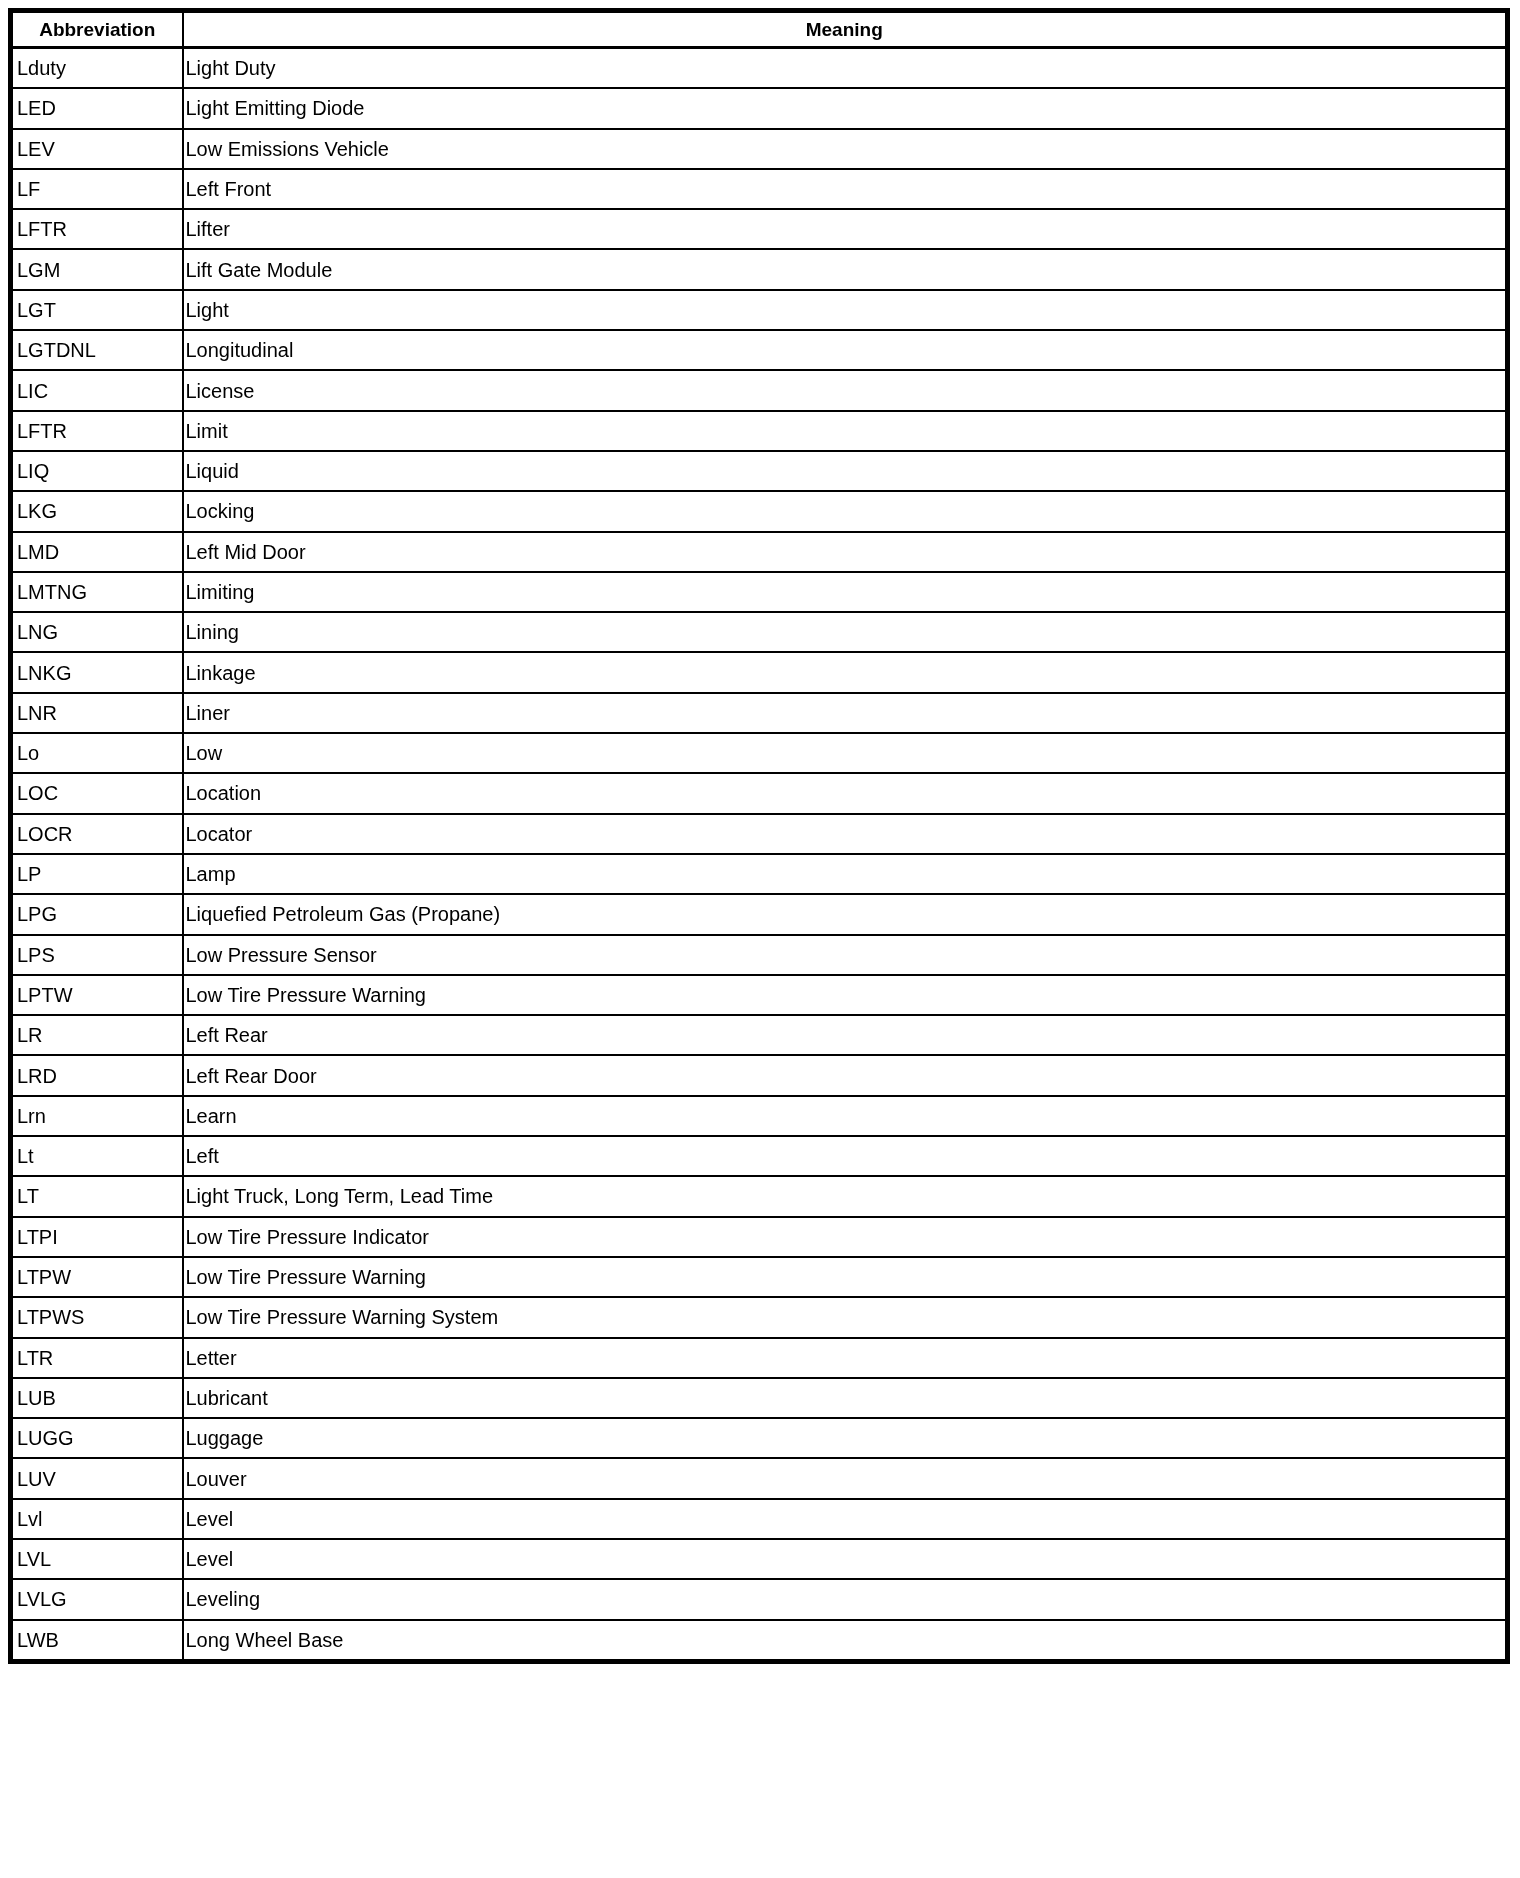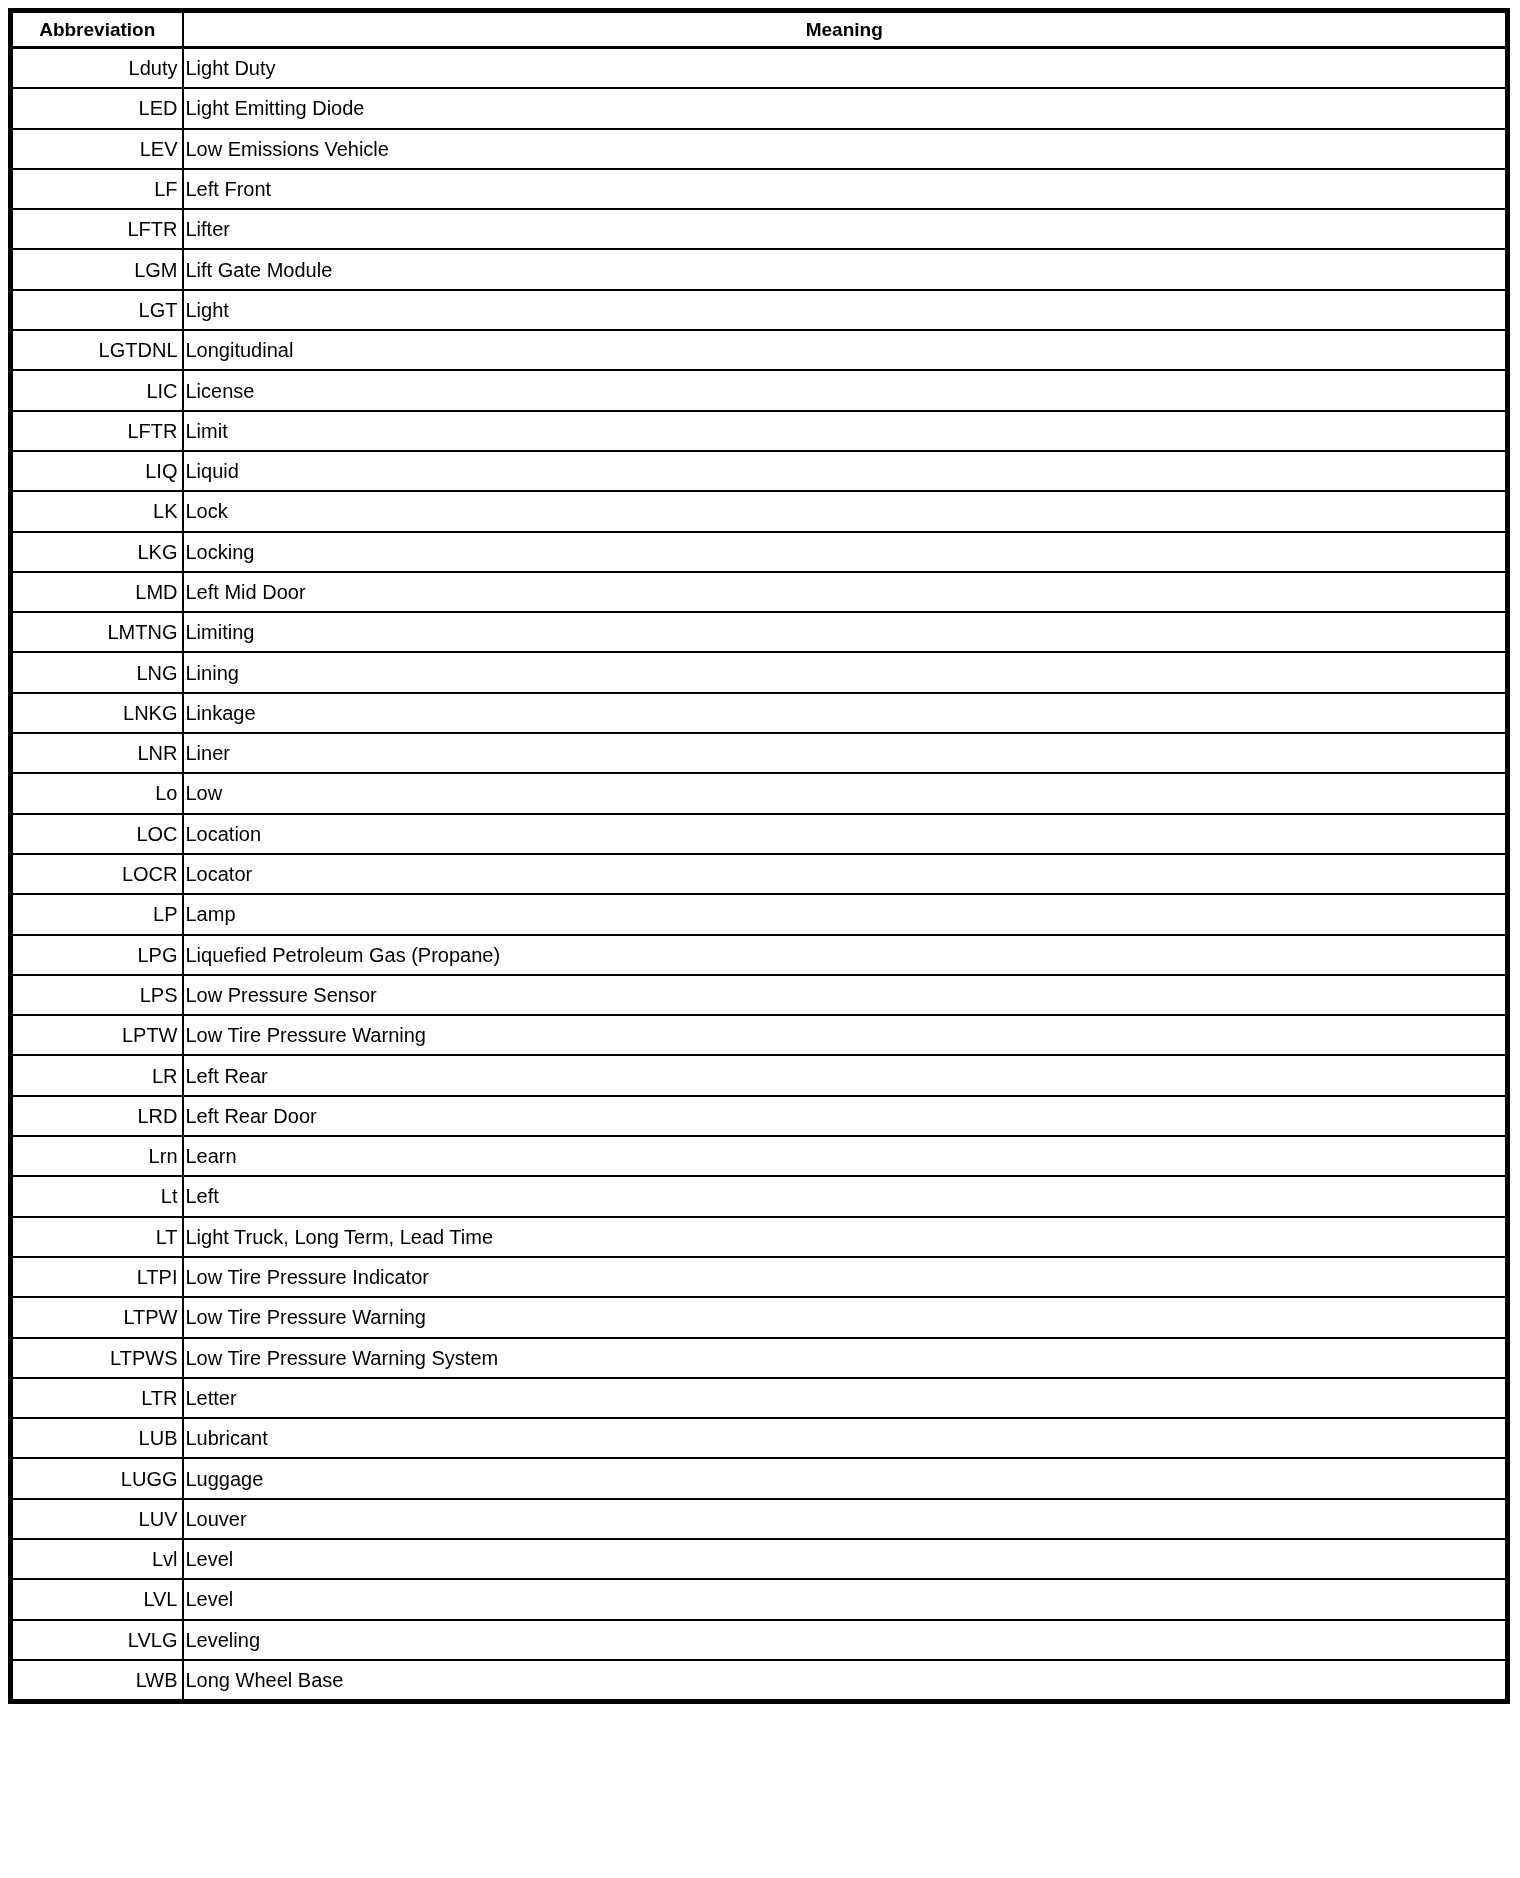--- a/index.html
+++ b/index.html
@@ -42,21 +42,21 @@
     text-align: center;
     font-size: 19px;
     border-bottom-width: 3px;
     padding: 0;
   }
   table.abbr col.col-abbr-w { width: 172px; }
   table.abbr tbody td {
     height: 38.3px;
   }
   td.cell-abbr {
-    text-align: right;
+    text-align: left;
     padding: 0 4px;
   }
   td.cell-meaning {
     text-align: left;
     padding: 0 2px;
   }
 </style>
 </head>
 <body>
 
@@ -111,24 +111,20 @@
         </tr>
         <tr>
           <td class="cell-abbr">LFTR</td>
           <td class="cell-meaning">Limit</td>
         </tr>
         <tr>
           <td class="cell-abbr">LIQ</td>
           <td class="cell-meaning">Liquid</td>
         </tr>
         <tr>
-          <td class="cell-abbr">LK</td>
-          <td class="cell-meaning">Lock</td>
-        </tr>
-        <tr>
           <td class="cell-abbr">LKG</td>
           <td class="cell-meaning">Locking</td>
         </tr>
         <tr>
           <td class="cell-abbr">LMD</td>
           <td class="cell-meaning">Left Mid Door</td>
         </tr>
         <tr>
           <td class="cell-abbr">LMTNG</td>
           <td class="cell-meaning">Limiting</td>

